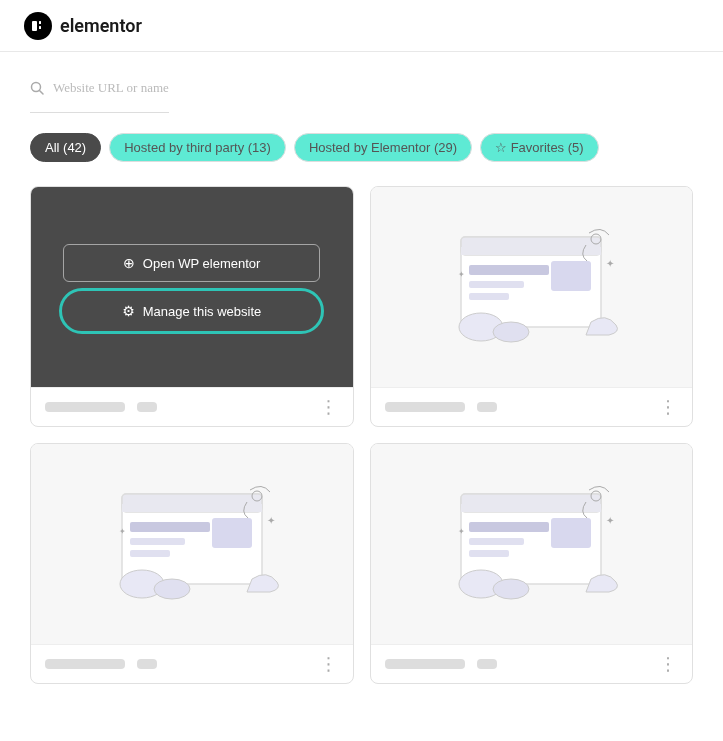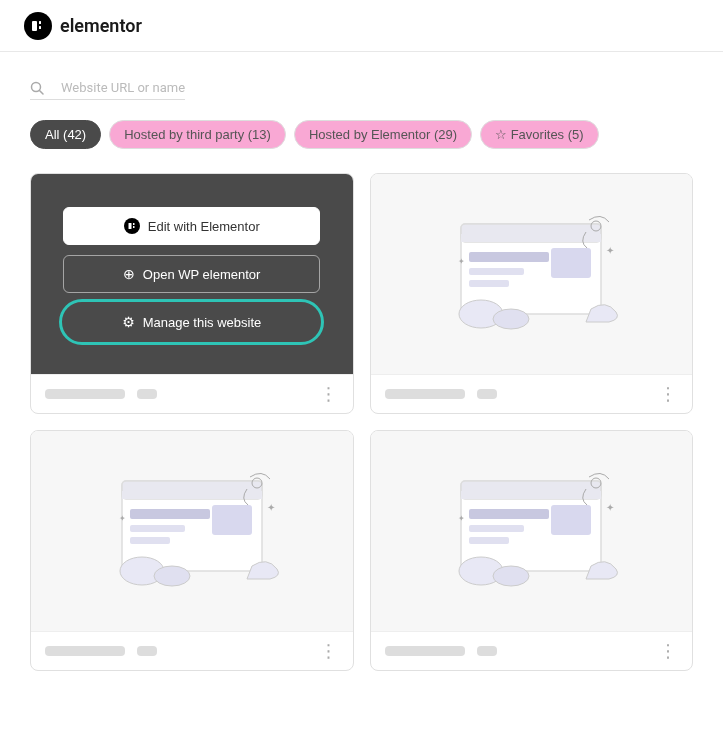--- a/index.html
+++ b/index.html
@@ -55,41 +55,42 @@
       margin-bottom: 20px;
     }
     .page-title {
       font-size: 26px;
       font-weight: 700;
       color: #1a1a1a;
     }
     .search-area {
       display: flex;
       align-items: center;
-      gap: 17px;
+      gap: 9px;
       color: #999;
       font-size: 13px;
       border-bottom: 1px solid #ddd;
-      padding-bottom: 4px;
+      padding-bottom: 16px;
+      font-family: Liberation Serif, serif;
     }
 
     
     .filter-tabs {
       display: flex;
       gap: 8px;
       margin-bottom: 24px;
       flex-wrap: wrap;
     }
     .tab-btn {
       padding: 6px 14px;
       border-radius: 20px;
       font-size: 13px;
       cursor: pointer;
       border: 1px solid #ddd;
-      background: #f9a8d4;
+      background: #5eead4;
       color: #555;
       white-space: nowrap;
     }
     .tab-btn.active {
       background: #4a4a4a;
       color: #fff;
       border-color: #4a4a4a;
     }
     .tab-btn.star {
       display: flex;
@@ -244,30 +245,20 @@
       <span>Favorites (5)</span>
     </button>
   </div>
 
   <div class="cards-grid">
 
     <div class="card">
       <div class="card-thumb active-card">
         <div class="overlay-buttons">
 
-          <button class="overlay-btn edit-btn">
-            <span style="width:16px;height:16px;background:#000;border-radius:50%;display:inline-flex;align-items:center;justify-content:center;">
-              <svg width="10" height="10" viewBox="0 0 10 10" fill="none">
-                <rect x="1.5" y="2" width="3" height="6" rx="0.5" fill="white"></rect>
-                <rect x="6" y="2" width="1.5" height="2" rx="0.3" fill="white"></rect>
-                <rect x="6" y="5" width="1.5" height="2" rx="0.3" fill="white"></rect>
-              </svg>
-            </span>
-            <span>Edit with Elementor</span>
-          </button>
 
           <button class="overlay-btn wp-btn">
             <span style="font-size:14px;">⊕</span>
             <span>Open WP elementor</span>
           </button>
 
           <button class="overlay-btn manage-btn">
             <span style="font-size:14px;">⚙</span>
             <span>Manage this website</span>
           </button>

